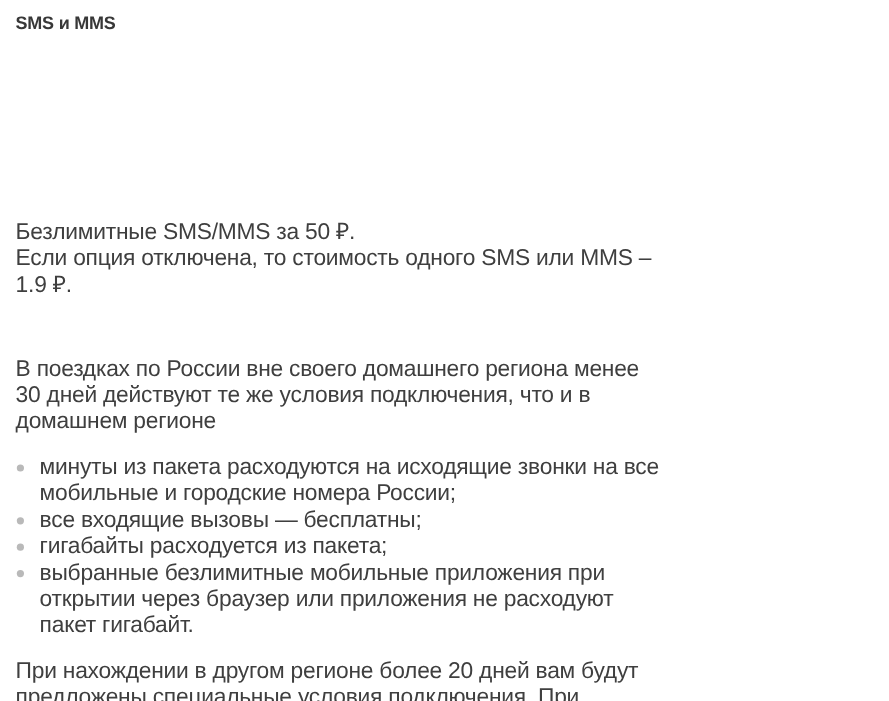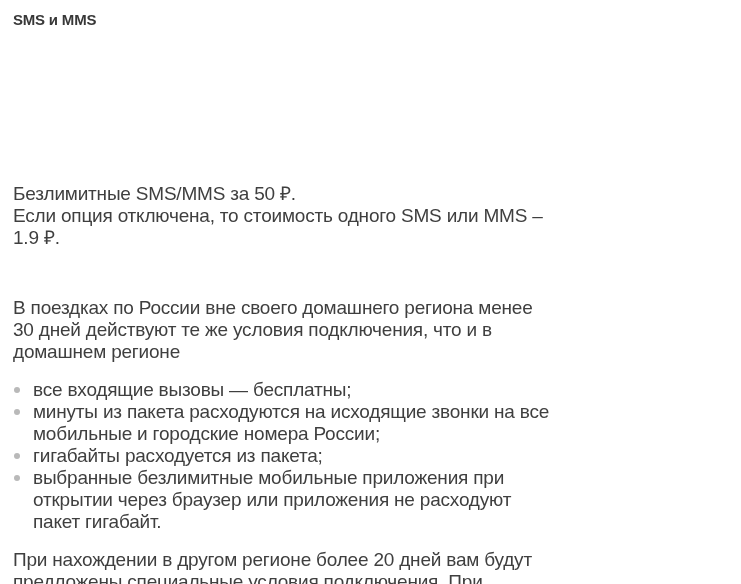--- a/index.html
+++ b/index.html
@@ -79,22 +79,22 @@
     <h3 class="row-label">SMS и MMS</h3>
     <div class="row-content">
         <p>Безлимитные SMS/MMS за 50 ₽.<br>Если опция отключена, то стоимость одного SMS или MMS – 1.9 ₽.</p>
       </div>
   </section>
 
   <section class="row">
     <div class="row-content">
         <p class="tight">В поездках по России вне своего домашнего региона менее 30 дней действуют те же условия подключения, что и в домашнем регионе</p>
         <ul>
+          <li><span class="dot"></span>минуты из пакета расходуются на исходящие звонки на все мобильные и городские номера России;</li>
           <li><span class="dot"></span>все входящие вызовы — бесплатны;</li>
-          <li><span class="dot"></span>минуты из пакета расходуются на исходящие звонки на все мобильные и городские номера России;</li>
           <li><span class="dot"></span>гигабайты расходуется из пакета;</li>
           <li><span class="dot"></span>выбранные безлимитные мобильные приложения при открытии через браузер или приложения не расходуют пакет гигабайт.</li>
         </ul>
         <p>При нахождении в другом регионе более 20 дней вам будут предложены специальные условия подключения. При возвращении в домашний регион, возврат на тарифные пакеты домашнего региона произойдет после завершения текущего пакета или в течение суток, если пакет не был подключен.</p>
       </div>
   </section>
 
 </div>
 
 </body></html>

